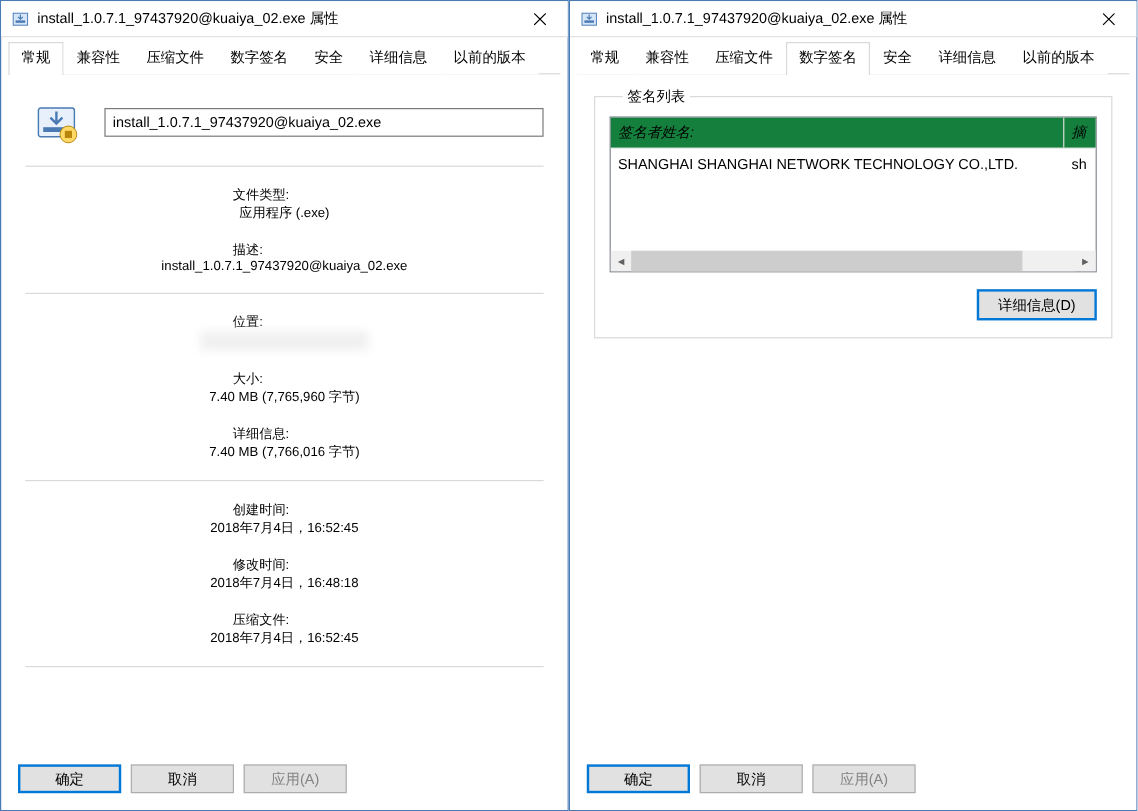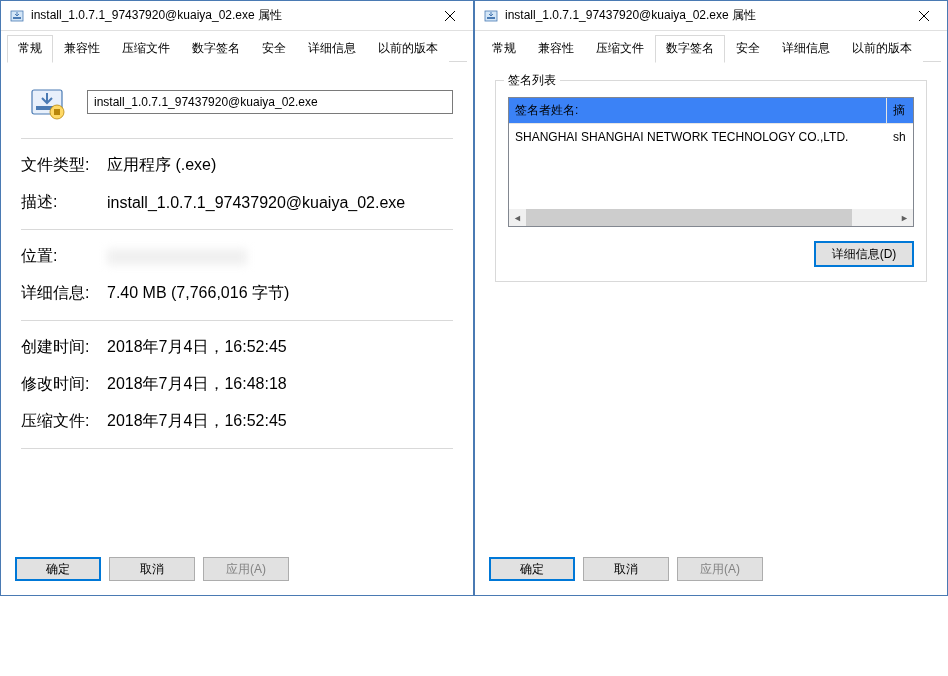--- a/index.html
+++ b/index.html
@@ -6,21 +6,21 @@
     body {
       font-family: "Microsoft YaHei", "Segoe UI", Tahoma, sans-serif;
       font-size: 12px;
       background: #fff;
       display: flex;
       width: 948px;
       height: 676px;
     }
     .dialog {
       width: 474px;
-      height: 596px;
+      height: 676px;
       border: 1px solid #4a7ab3;
       background: #fff;
       display: flex;
       flex-direction: column;
       position: relative;
     }
     .titlebar {
       height: 30px;
       display: flex;
       align-items: center;
@@ -110,21 +110,22 @@
     }
     .separator {
       height: 1px;
       background: #d9d9d9;
       margin: 8px 0;
     }
     .field-row {
       display: flex;
       align-items: center;
       padding: 8px 0;
-      font-size: 16px;
+      font-size: 11px;
+      flex-direction: column;
     }
     .field-label {
       width: 86px;
       flex-shrink: 0;
       color: #000;
     }
     .field-value {
       color: #000000;
       flex: 1;
     }
@@ -176,44 +177,45 @@
     }
     .groupbox {
       border: 1px solid #d9d9d9;
       margin-top: 6px;
       padding: 10px 12px 14px 12px;
       position: relative;
     }
     .groupbox-title {
       position: absolute;
       top: -9px;
-      left: 8px;
+      left: 23px;
       background: #fff;
       padding: 0 4px;
       font-size: 12px;
     }
     .sig-list {
       border: 1px solid #828790;
       background: #fff;
       height: 130px;
       display: flex;
       flex-direction: column;
       margin-top: 6px;
     }
     .sig-header {
       display: flex;
       border-bottom: 1px solid #e5e5e5;
     }
     .sig-header-cell {
       padding: 4px 6px;
       font-size: 12px;
-      background: #3b82f6;
+      background: #15803d;
       border-right: 1px solid #e5e5e5;
       white-space: nowrap;
       overflow: hidden;
+      font-style: italic;
     }
     .sig-body {
       flex: 1;
       overflow: hidden;
     }
     .sig-row {
       display: flex;
       padding: 4px 0;
     }
     .sig-cell {
@@ -320,20 +322,24 @@
     <div class="field-row">
       <span class="field-label">描述:</span>
       <span class="field-value">install_1.0.7.1_97437920@kuaiya_02.exe</span>
     </div>
 
     <div class="separator"></div>
 
     <div class="field-row">
       <span class="field-label">位置:</span>
       <span class="field-value blurred">xxxxxxxxxxxxx</span>
+    </div>
+    <div class="field-row">
+      <span class="field-label">大小:</span>
+      <span class="field-value">7.40 MB (7,765,960 字节)</span>
     </div>
     <div class="field-row">
       <span class="field-label">详细信息:</span>
       <span class="field-value">7.40 MB (7,766,016 字节)</span>
     </div>
 
     <div class="separator"></div>
 
     <div class="field-row">
       <span class="field-label">创建时间:</span>

